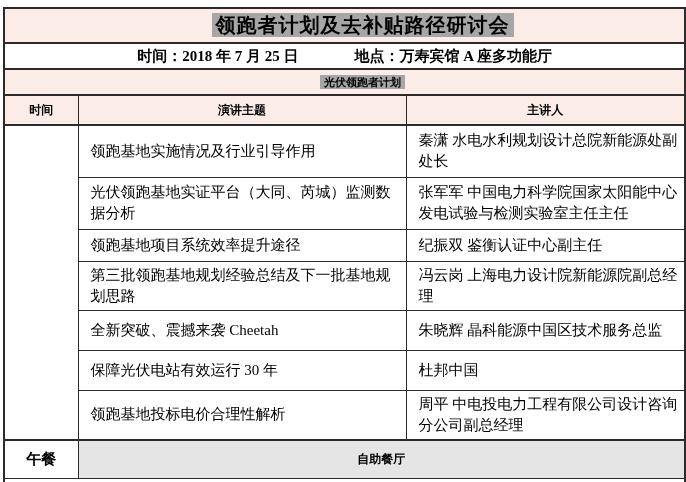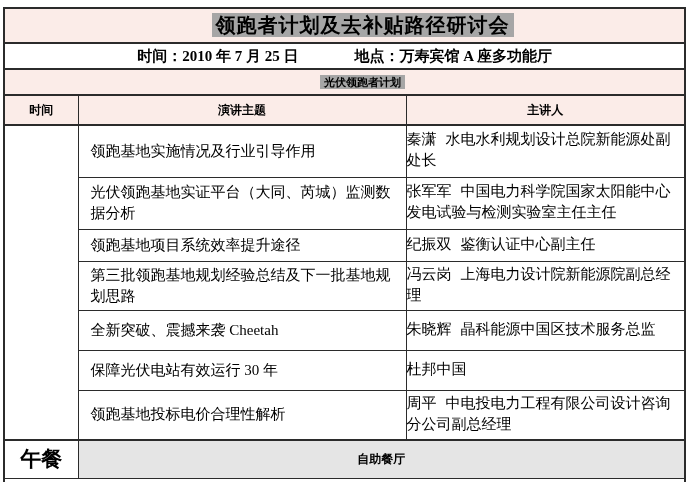--- a/index.html
+++ b/index.html
@@ -65,31 +65,31 @@
   }
   .time-col-cell {
     background: #ffffff;
   }
   .topic-cell, .speaker-cell {
     font-size: 15px;
     line-height: 21px;
     padding: 3px 6px 3px 12px;
     background: #ffffff;
   }
-  .speaker-cell { padding-left: 0; font-family: Liberation Mono, monospace; }
+  .speaker-cell { padding-left: 12px; }
   .h52 { height: 52px; }
   .h32 { height: 32px; }
   .h47 { height: 47px; }
   .h40 { height: 40px; }
   .h45 { height: 45px; }
   .lunch-time-cell {
     height: 39px;
     text-align: center;
     font-weight: bold;
-    font-size: 21px;
+    font-size: 15px;
     border-top-width: 2px;
     background: #ffffff;
   }
   .lunch-value-cell {
     height: 39px;
     text-align: center;
     font-weight: bold;
     font-size: 12px;
     border-top-width: 2px;
     background: #e5e5e5;
@@ -113,21 +113,21 @@
 
     <tbody>
         <tr>
       <td colspan="3" class="title-cell pink">
         <span class="hl">领跑者计划及去补贴路径研讨会</span>
       </td>
     </tr>
 
     <tr>
       <td colspan="3" class="meta-cell white">
-        <span>时间：2010 年 7 月 25 日</span><span class="meta-gap"></span><span>地点：万寿宾馆 A 座多功能厅</span>
+        <span>时间：2018 年 7 月 25 日</span><span class="meta-gap"></span><span>地点：万寿宾馆 A 座多功能厅</span>
       </td>
     </tr>
 
     <tr>
       <td colspan="3" class="section-cell pink">
         <span class="hl">光伏领跑者计划</span>
       </td>
     </tr>
 
     <tr>

